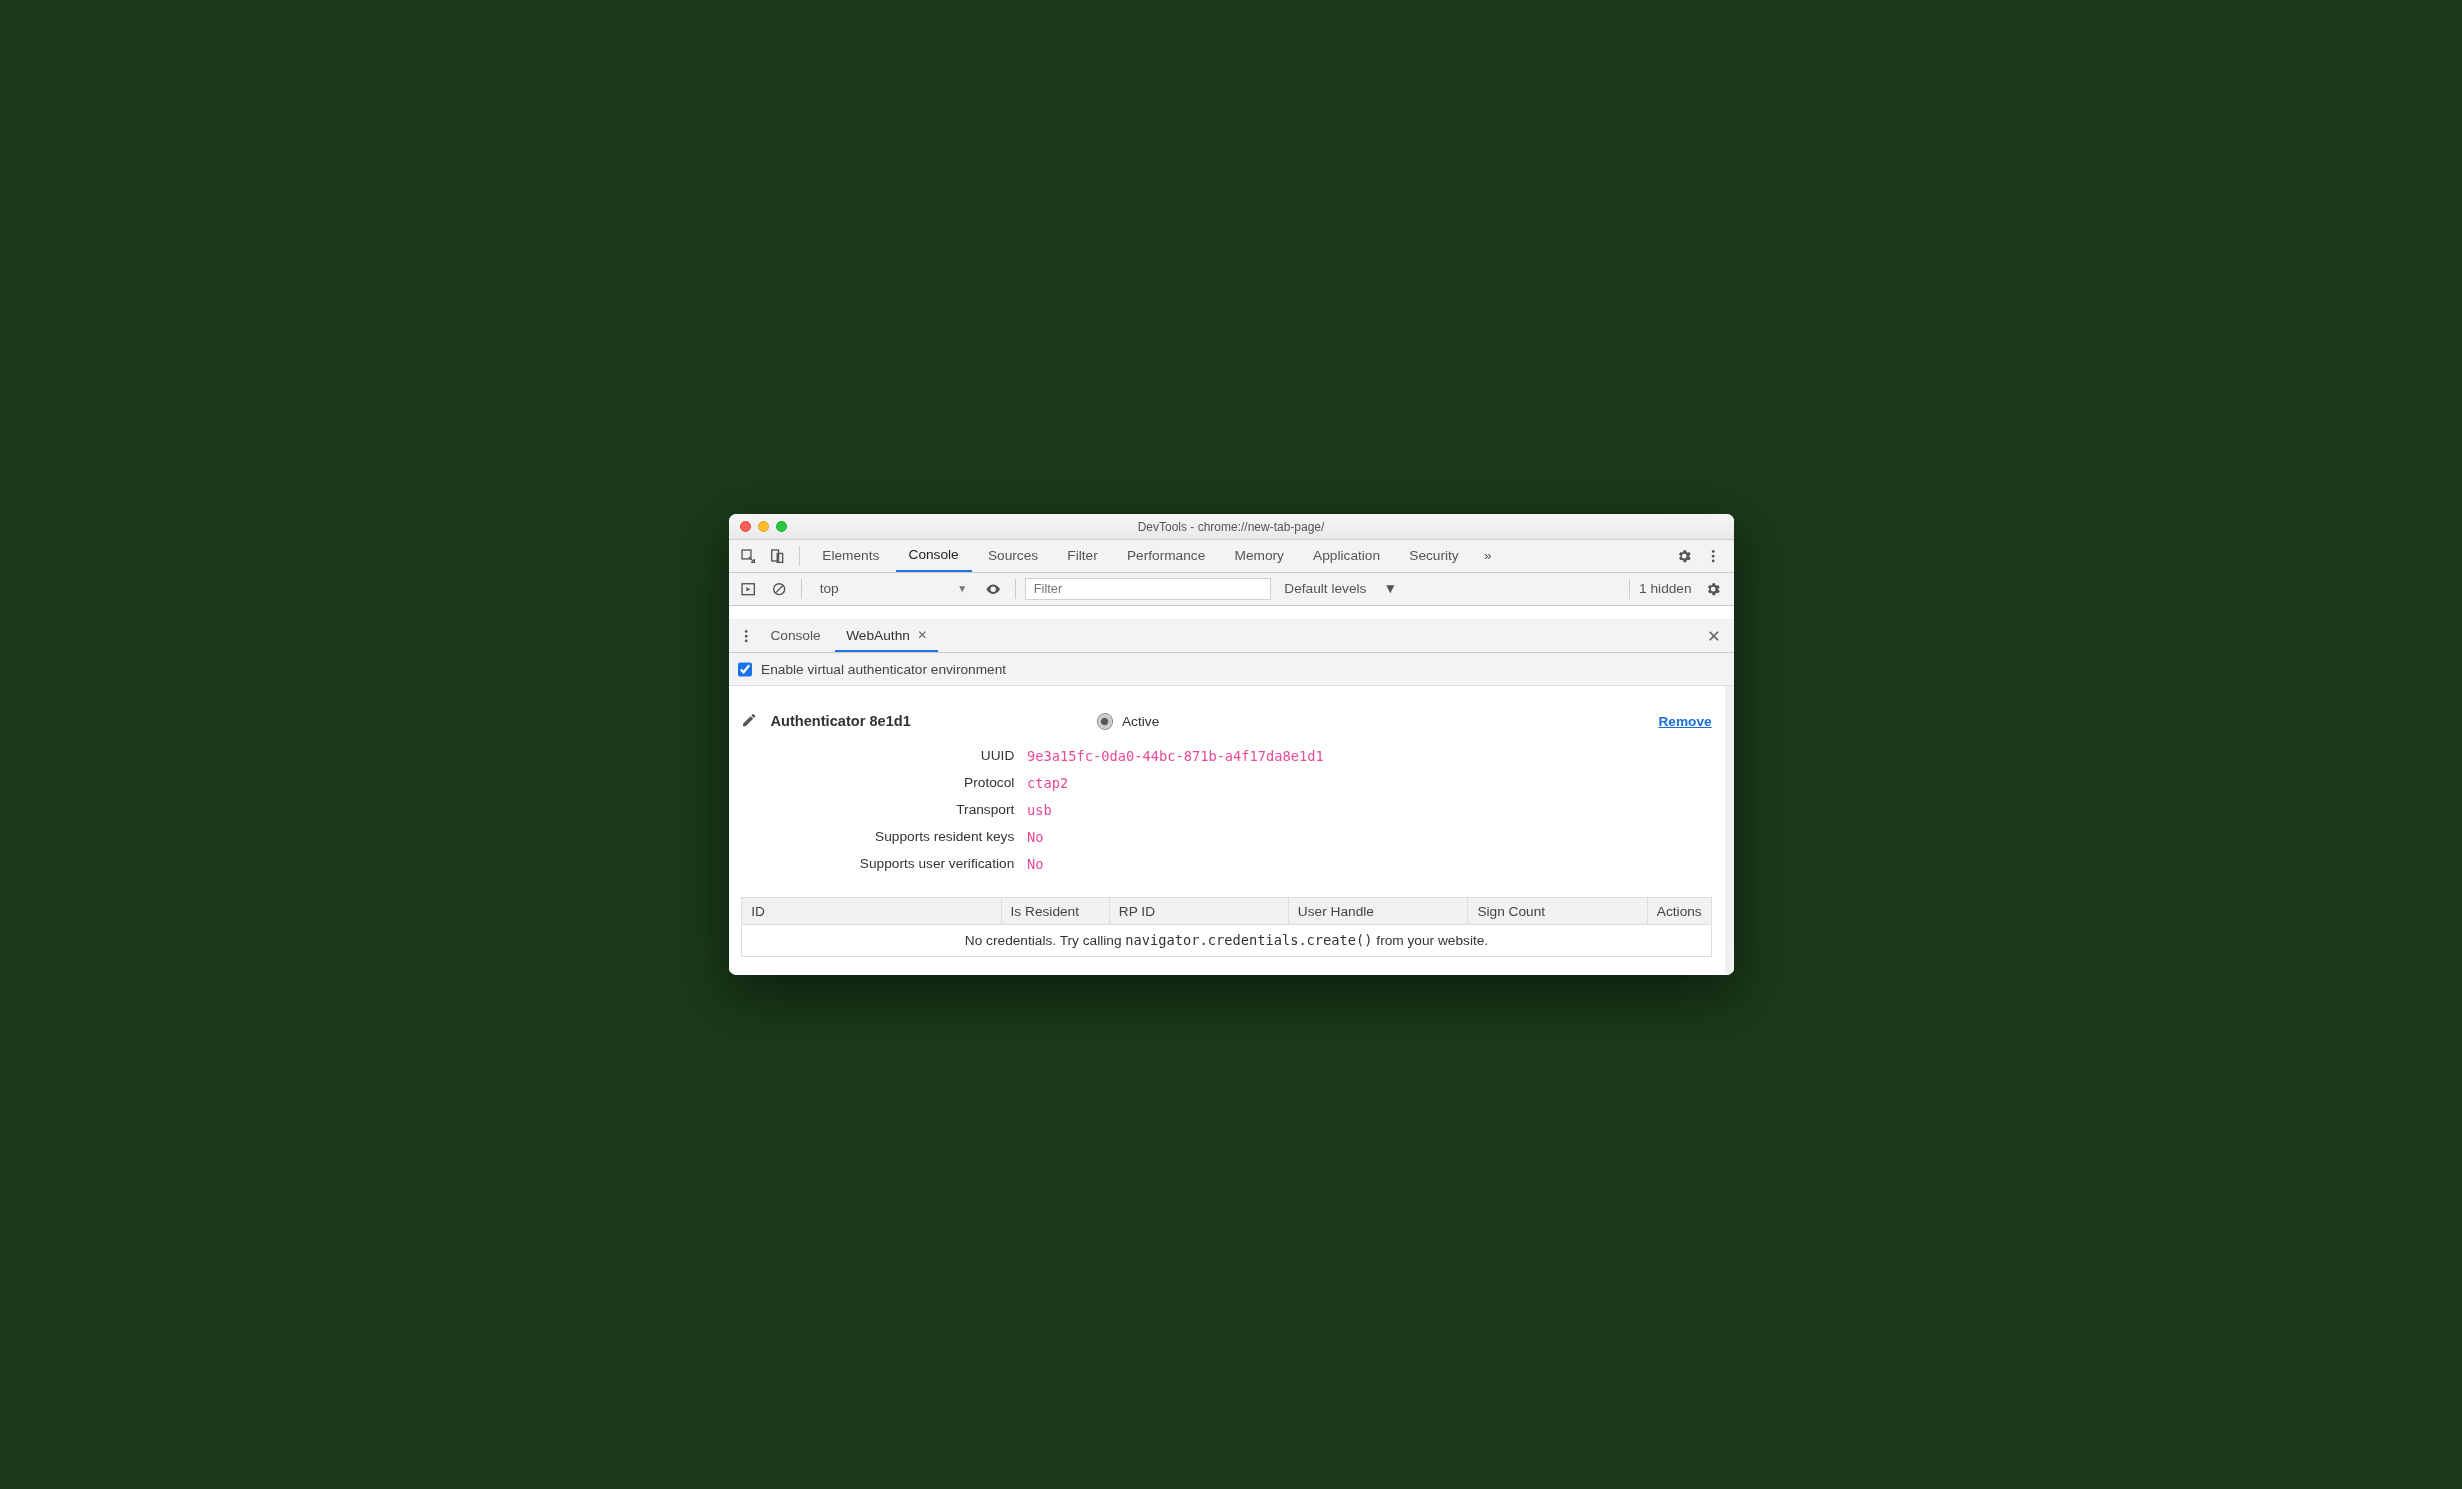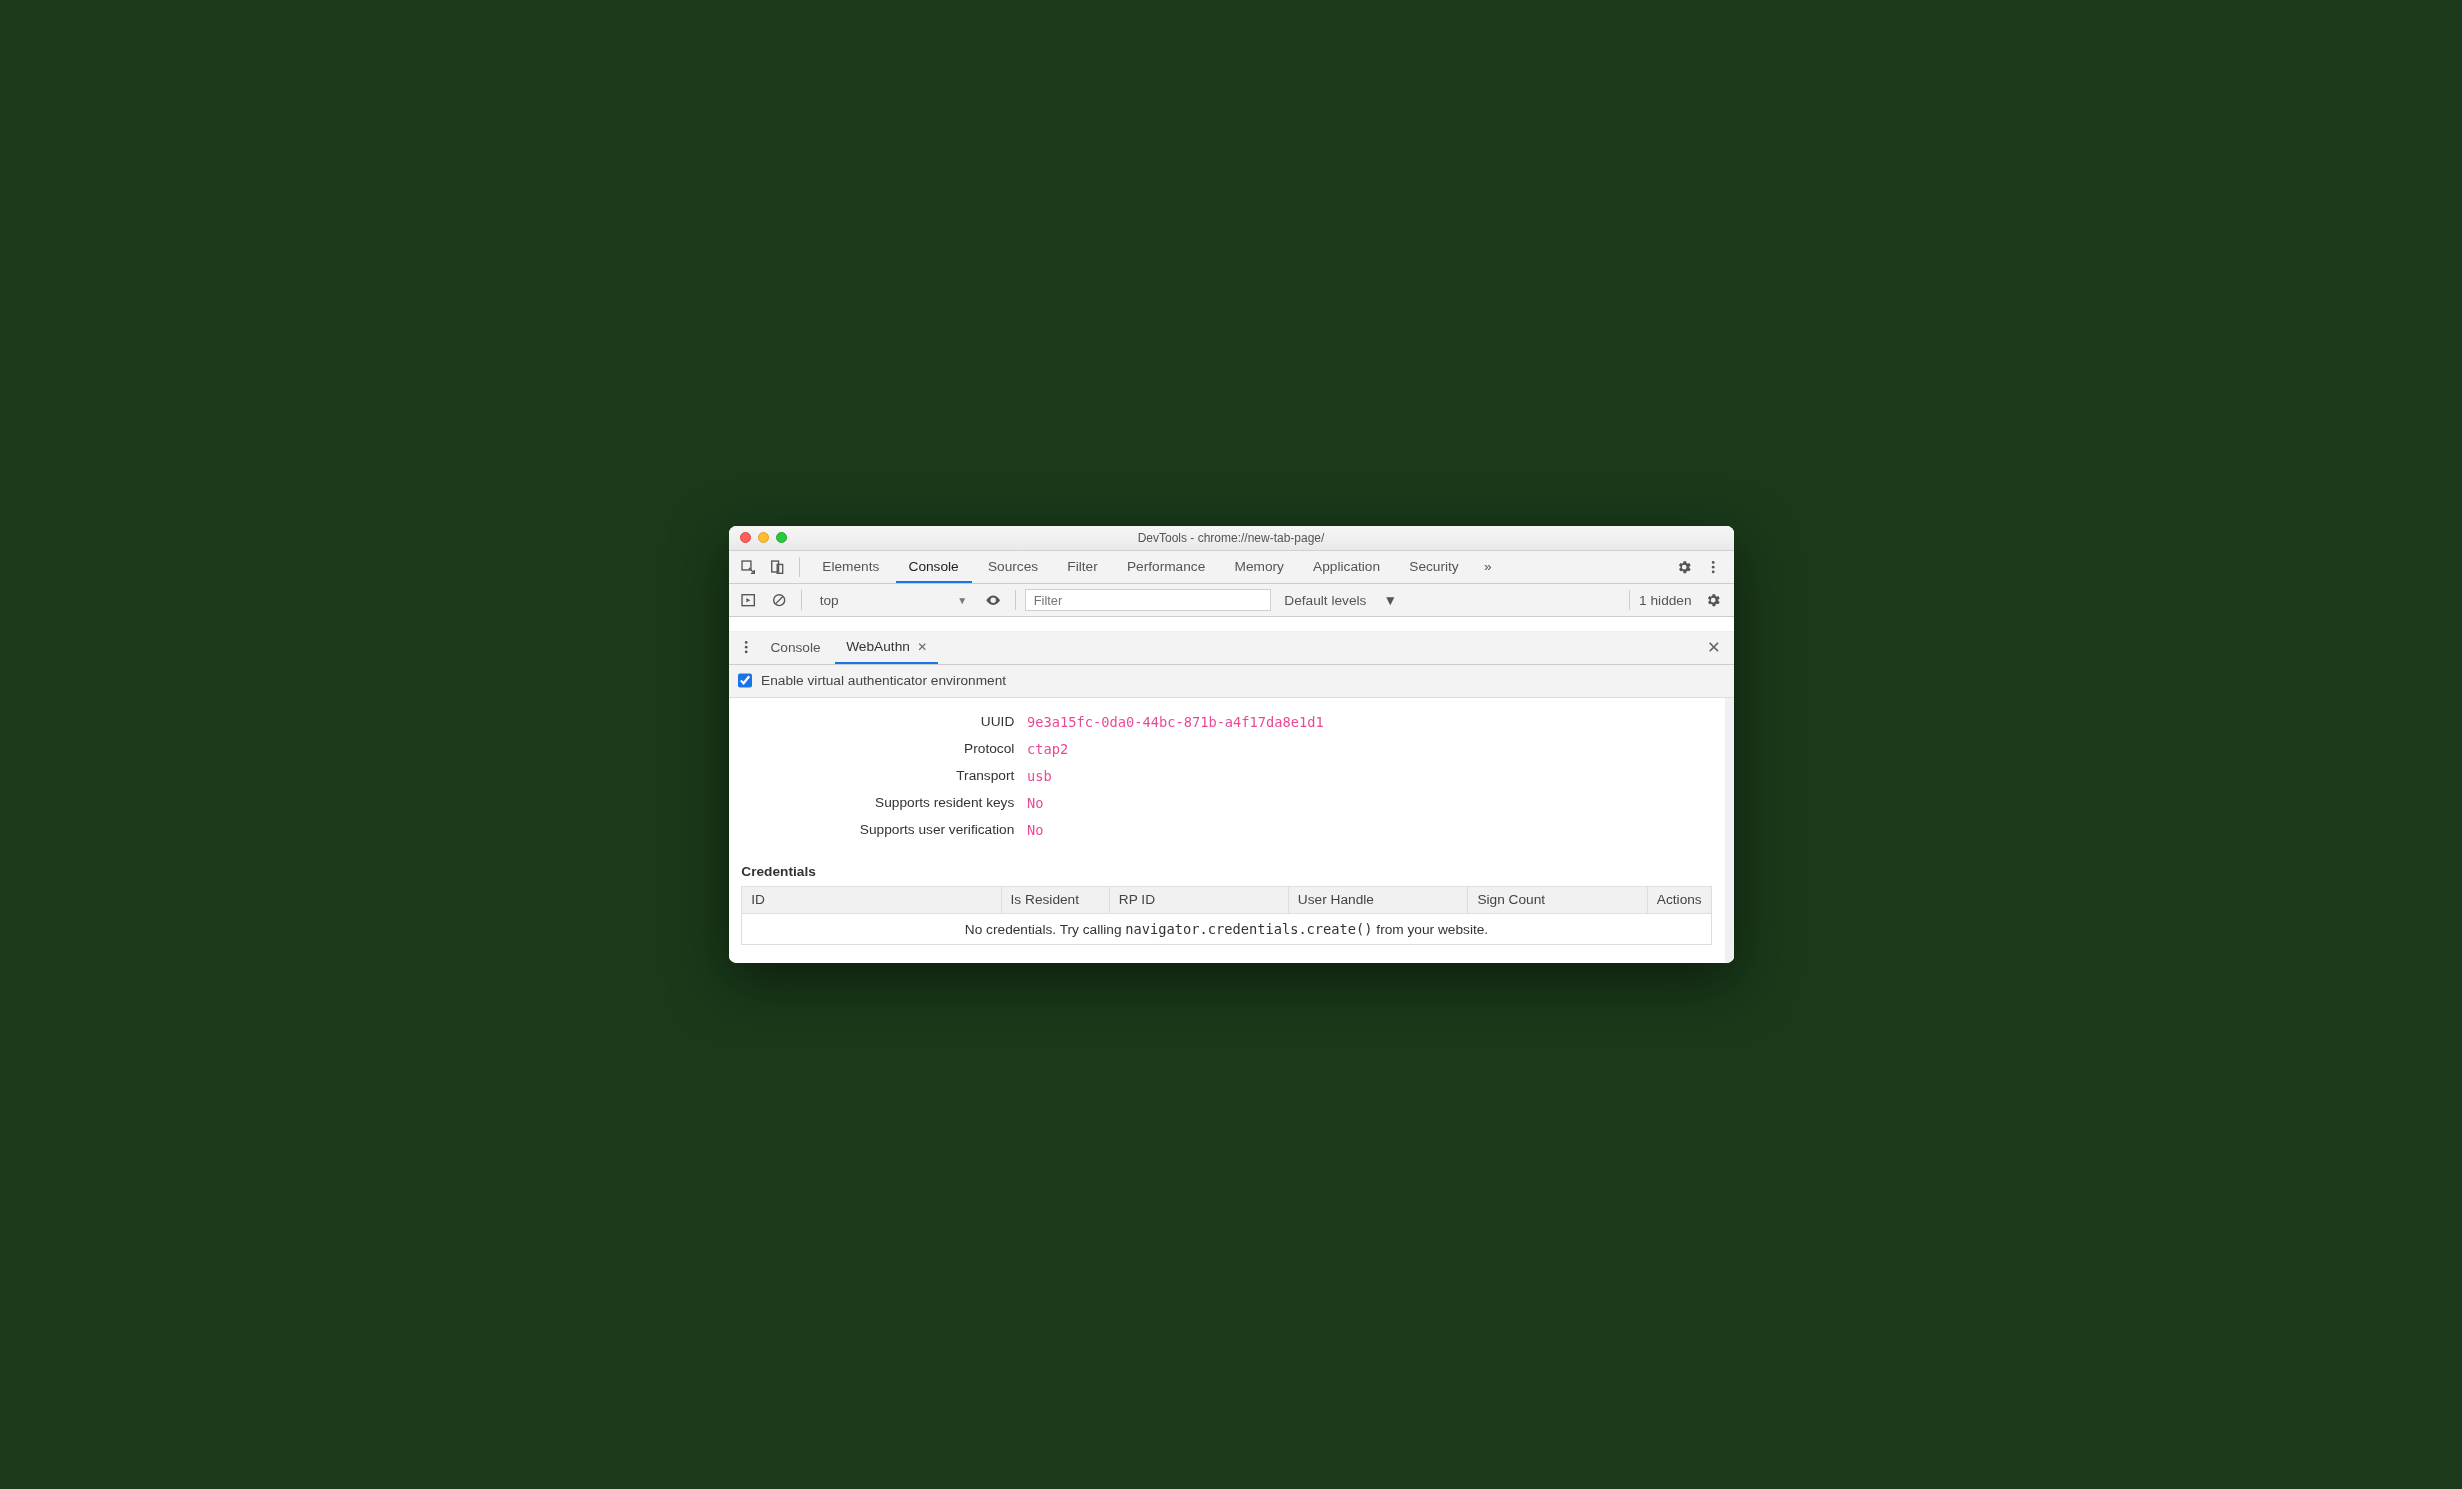--- a/index.html
+++ b/index.html
@@ -285,39 +285,51 @@
     <div class="right-close">✕</div>
   </div>
 
   <div class="enable-row">
     <input type="checkbox" checked="" style="">
     <span>Enable virtual authenticator environment</span>
   </div>
 
   <div class="content">
 
+    <div class="auth-header">
+      <span class="pencil-icon">
+        <svg viewBox="0 0 24 24" fill="currentColor">
+            <path d="M3 17.25V21h3.75L17.81 9.94l-3.75-3.75L3 17.25zM20.71 7.04a1 1 0 0 0 0-1.41l-2.34-2.34a1 1 0 0 0-1.41 0l-1.83 1.83 3.75 3.75 1.83-1.83z"></path>
+          </svg>
+      </span>
+      <span class="auth-title">Authenticator 8e1d1</span>
+      <div class="radio-wrap">
+        <span class="radio-dot"></span>
+        <span class="radio-label">Active</span>
+      </div>
+      <a class="remove-link">Remove</a>
+    </div>
 
     <div class="details">
       <div class="label">UUID</div>
       <div class="value mono">9e3a15fc-0da0-44bc-871b-a4f17da8e1d1</div>
 
       <div class="label">Protocol</div>
       <div class="value mono">ctap2</div>
 
       <div class="label">Transport</div>
       <div class="value mono">usb</div>
 
       <div class="label">Supports resident keys</div>
       <div class="value mono">No</div>
 
       <div class="label">Supports user verification</div>
       <div class="value mono">No</div>
     </div>
 
-    <div class="section-title">Credentials</div>
     <table class="cred">
       <thead>
         <tr>
           <th style="width:264px">ID</th>
           <th style="width:109px">Is Resident</th>
           <th style="width:182px">RP ID</th>
           <th style="width:182px">User Handle</th>
           <th style="width:182px">Sign Count</th>
           <th>Actions</th>
         </tr>

